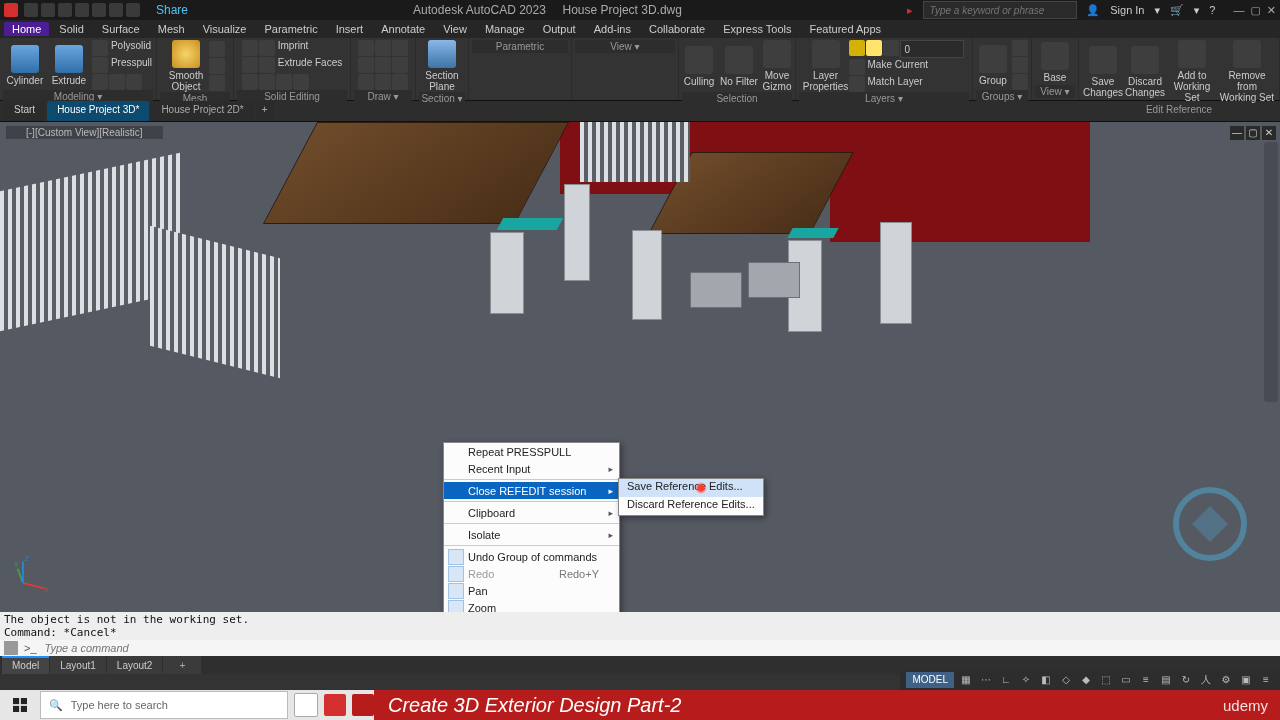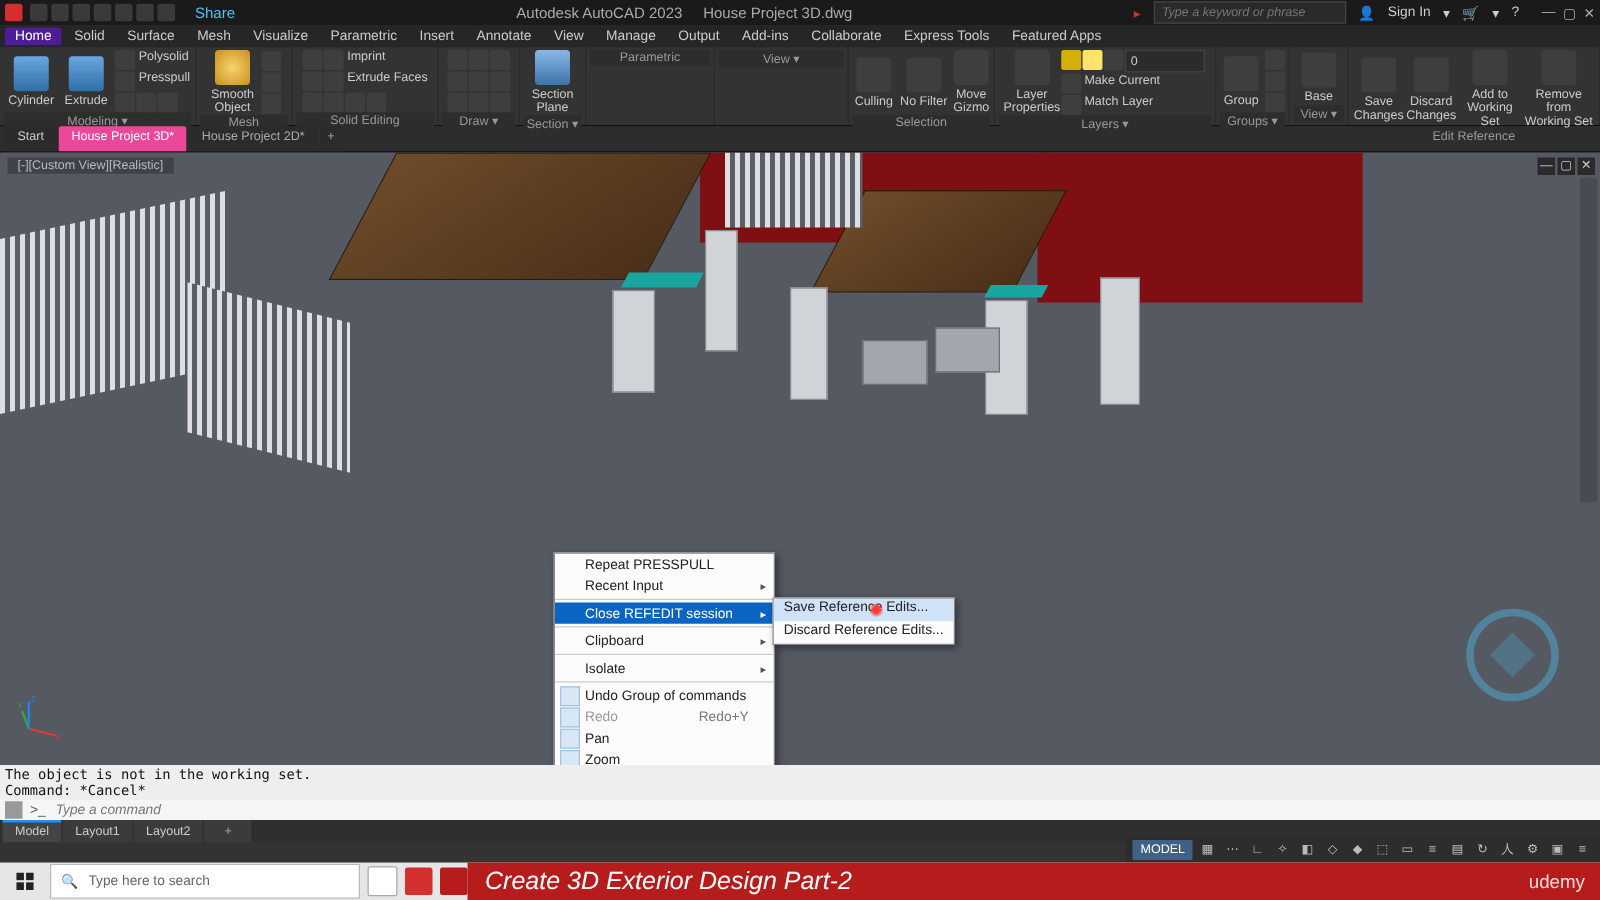--- a/index.html
+++ b/index.html
@@ -25,26 +25,26 @@
 .bigbtn{display:flex;flex-direction:column;align-items:center;gap:2px;width:42px}
 .bigbtn i{width:28px;height:28px;border-radius:3px;display:block}
 .bigbtn span{font-size:10px;color:#ccc;text-align:center;line-height:11px}
 .iconrow{display:flex;flex-direction:column;gap:1px}
 .iconrow .r{display:flex;gap:1px}
 .iconrow i,.mini{width:16px;height:16px;background:#3e3e3e;border-radius:2px;display:inline-block}
 .lbl{font-size:10px;color:#ccc;margin-left:2px}
 .combo{background:#2b2b2b;border:1px solid #444;color:#ccc;font-size:10px;padding:1px 4px;width:76px;height:14px;display:flex;align-items:center}
 
 #doctabs{background:#2d2d2d;height:20px;display:flex;align-items:stretch;padding-left:4px;border-bottom:1px solid #111}
-#doctabs .dtab{padding:3px 10px;background:#ec4899;color:#fff;font-size:10px;margin-right:2px;border-radius:2px 2px 0 0}
+#doctabs .dtab{padding:3px 10px;background:#0c4a6e;color:#fff;font-size:10px;margin-right:2px;border-radius:2px 2px 0 0}
 #doctabs .dtab.inactive{background:#2b2b2b;color:#aaa}
 #doctabs .dtab.start{background:#2b2b2b;color:#ccc}
 
 #viewport{position:relative;background:#555962;height:490px;overflow:hidden}
-#vp-label{position:absolute;top:4px;left:6px;font-size:10px;color:#bbb;background:rgba(0,0,0,.25);padding:1px 8px}
+#vp-label{position:absolute;top:4px;left:6px;font-size:10px;color:#bbb;background:rgba(0,0,0,.25);padding:1px 20px}
 #vp-ucs{position:absolute;bottom:20px;left:14px;width:36px;height:36px}
 #vp-ctrl{position:absolute;top:4px;right:4px;display:flex;gap:2px}
 #vp-ctrl span{width:14px;height:14px;background:#2a2a2a;color:#ccc;font-size:10px;text-align:center;line-height:14px}
 
 .slab{position:absolute;background:linear-gradient(135deg,#6e4b2a,#4a2f18);border:1px solid #2d1c0c}
 .pier{position:absolute;background:#d0d3d8;border:1px solid #8a8d92}
 .cap{position:absolute;background:#a2a6ad;border:1px solid #6d7076}
 .wall{position:absolute;background:#7f0f12}
 .teal{position:absolute;background:#19a6a0}
 .grate{position:absolute;background:repeating-linear-gradient(90deg,#dcdfe4 0 4px,#5b5e64 4px 8px)}

